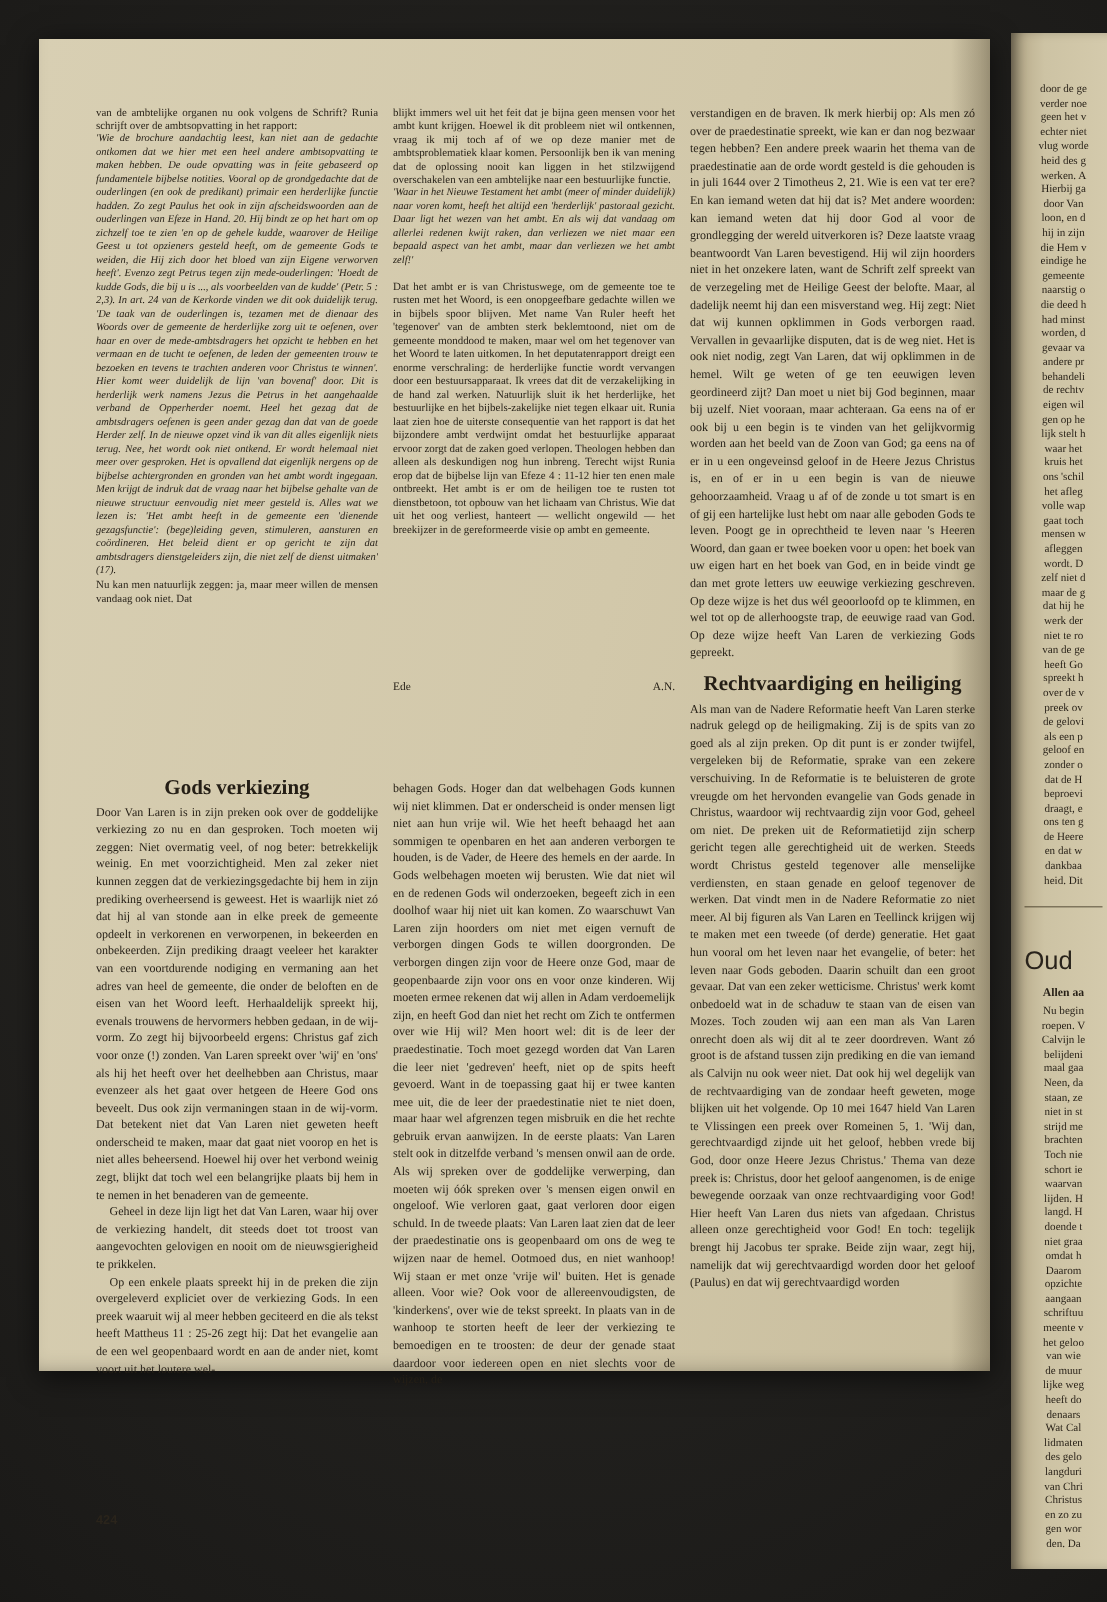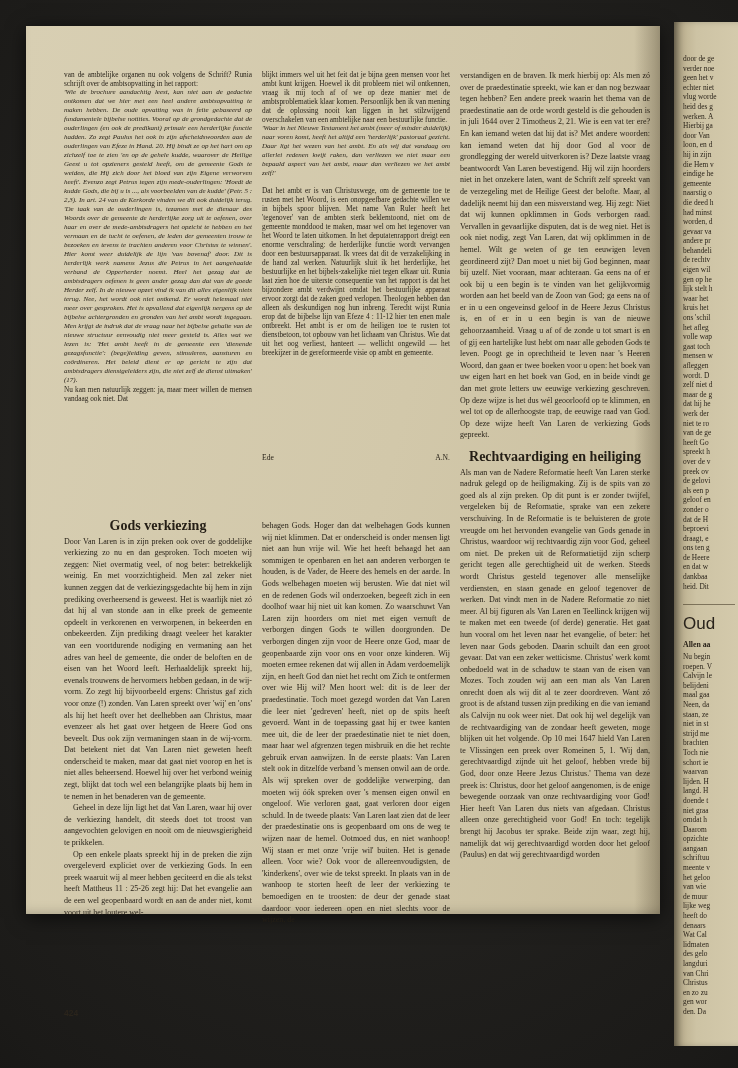--- a/index.html
+++ b/index.html
@@ -45,25 +45,25 @@
     letter-spacing:-0.2px;color:#29231b;white-space:nowrap;
   }
   .subhead{
     font-family:"Liberation Serif", serif;font-weight:bold;font-size:14px;
     margin:0 0 4px 0;color:#241e15;text-align:center;
   }
   .subhead.mid{margin-top:10px;}
   #page-number{position:absolute;left:38px;top:982px;font-family:"Liberation Sans", sans-serif;
     font-size:8.5px;font-weight:bold;color:#2a241b;}
   
-  .frag{white-space:pre-line;font-size:7.4px;line-height:9.6px;color:#261f16;overflow:hidden;text-align:left;}
+  .frag{white-space:pre-line;font-size:7.4px;line-height:9.6px;color:#261f16;overflow:hidden;text-align:center;}
   #frag-top{height:540px;}
   #sliver-heading{
     font-family:"Liberation Sans", sans-serif;font-weight:400;font-size:17px;color:#29231b;
-    margin:10px 0 6px 0;border-top:1px solid rgba(45,35,18,0.5);padding-top:9px;white-space:nowrap;
+    margin:10px 0 6px 0;border-top:1px solid rgba(45,35,18,0.5);padding-top:26px;white-space:nowrap;
   }
   #sliver-subhead{font-weight:bold;font-size:7.8px;line-height:10px;white-space:nowrap;}
   #frag-bottom{height:396px;margin-top:2px;}
 </style>
 </head>
 <body>
 
 <div id="photo">
 
   <div class="page" id="left-page">

